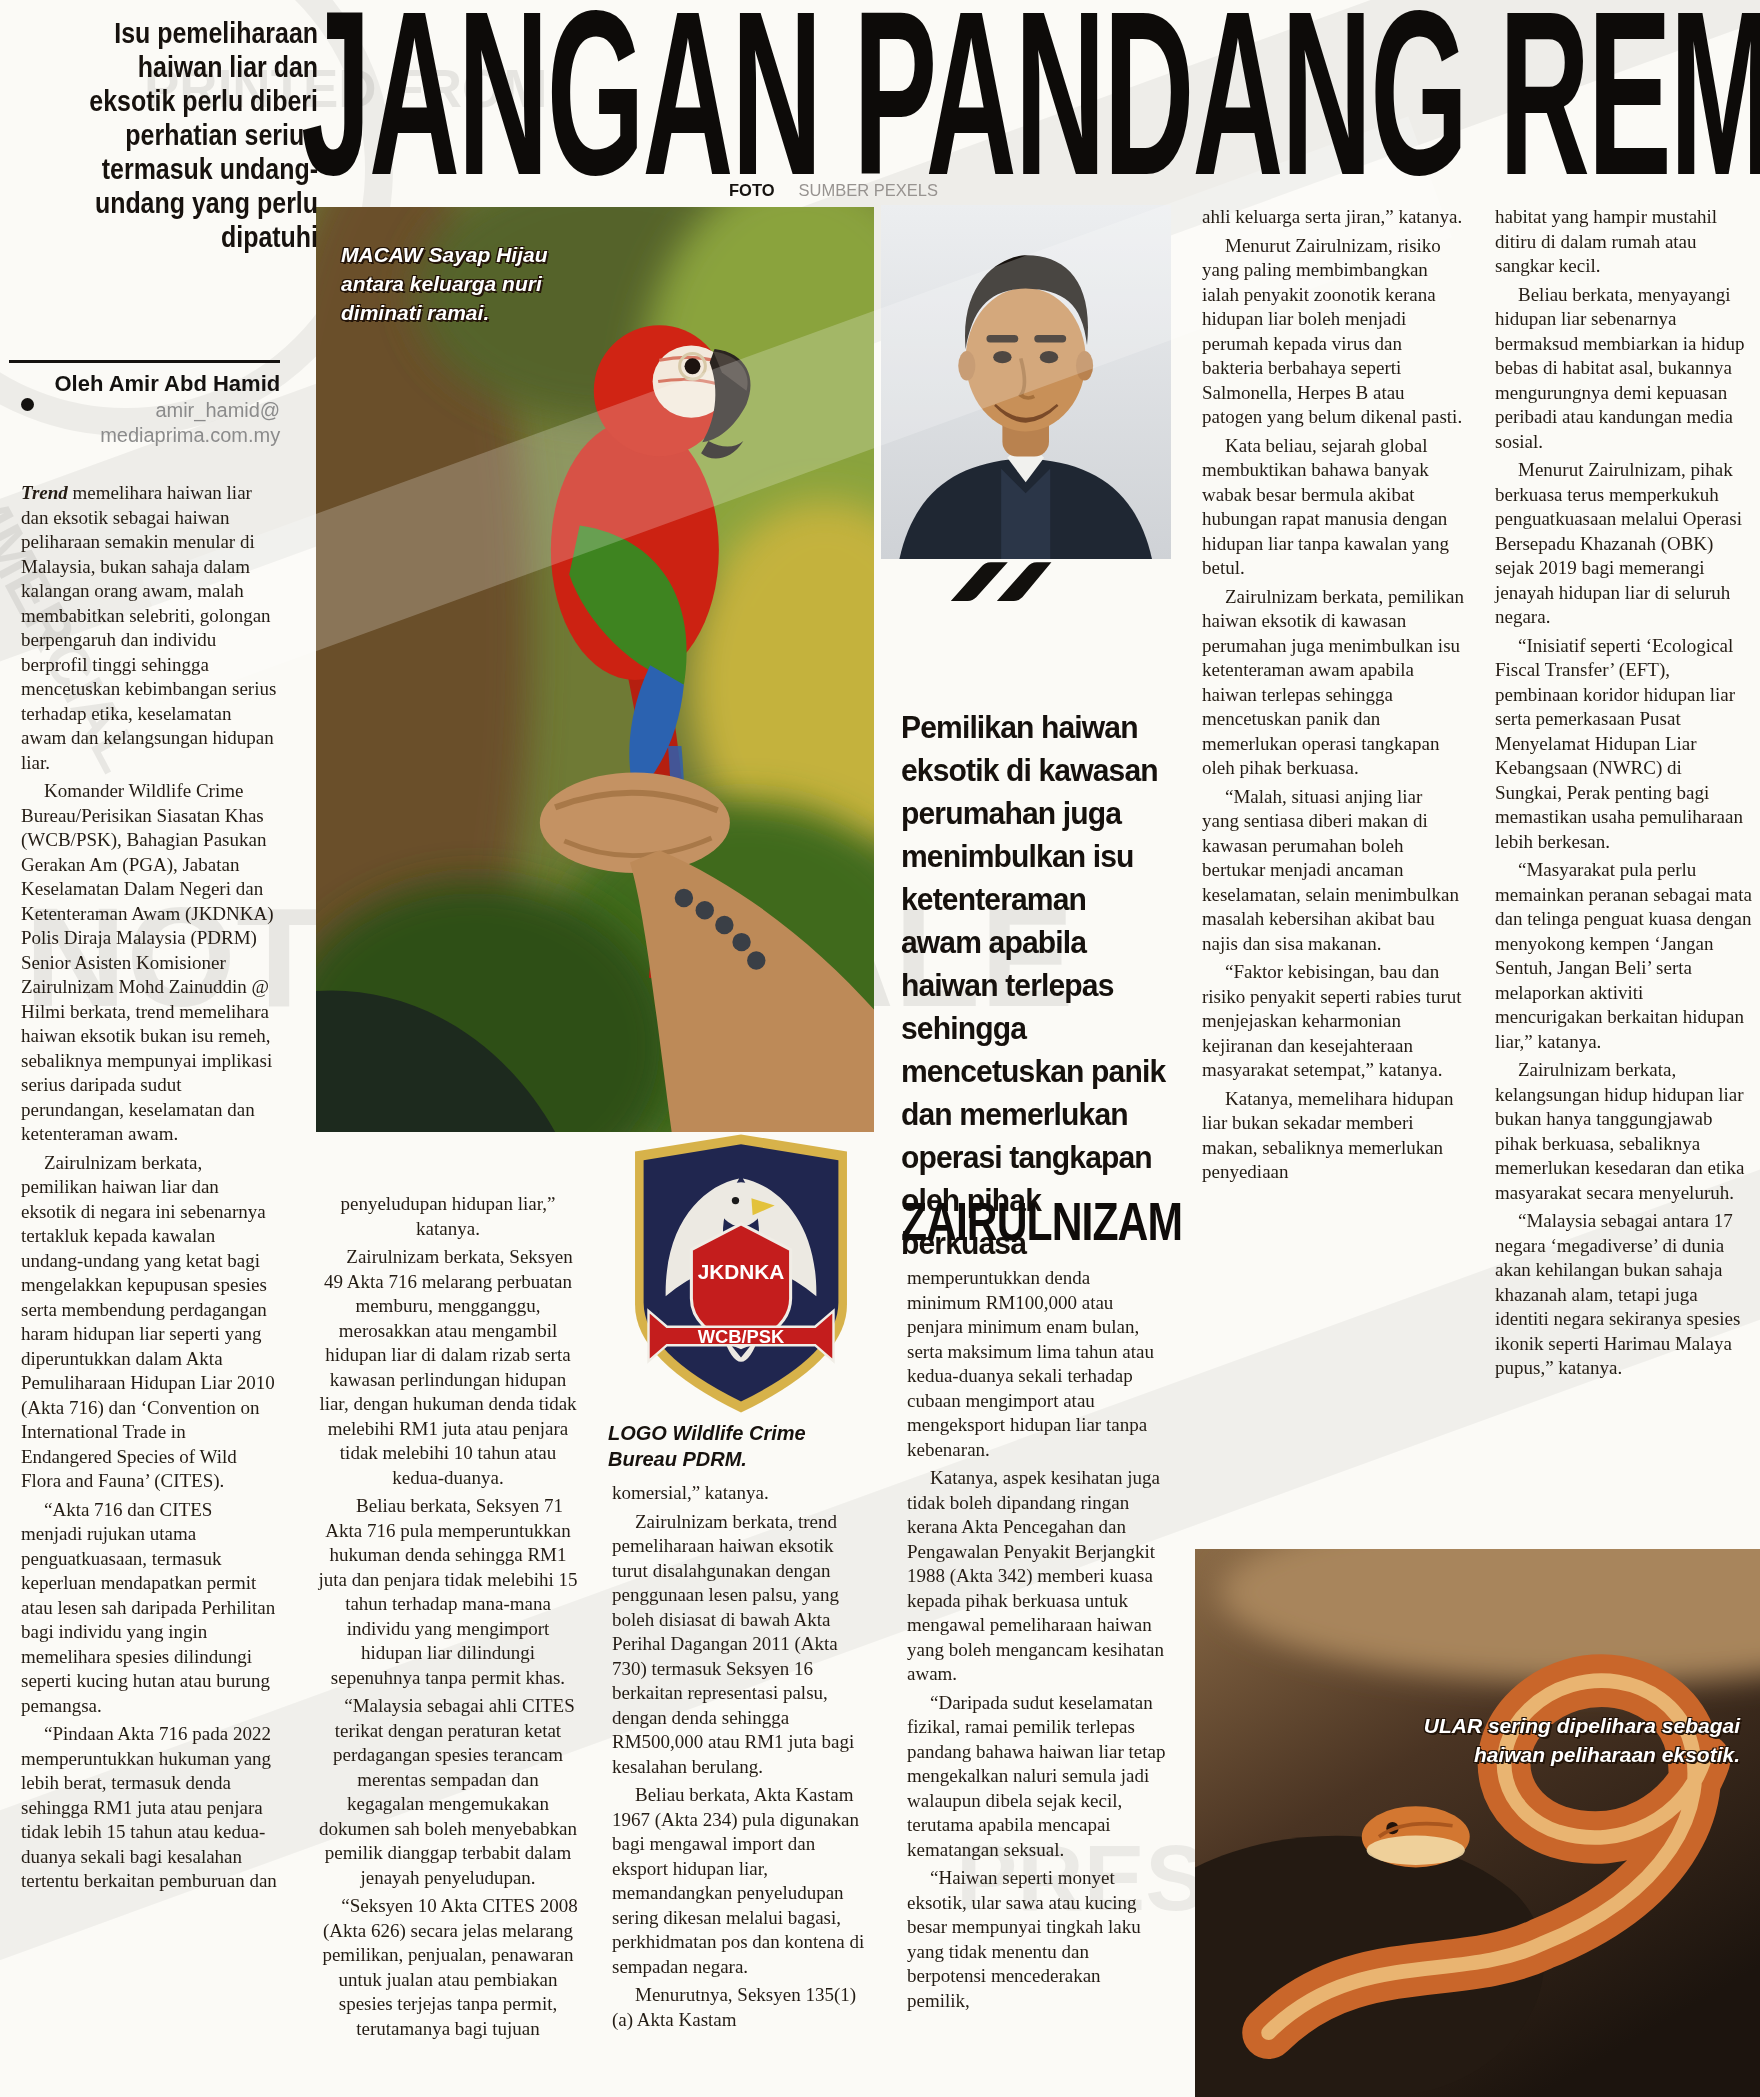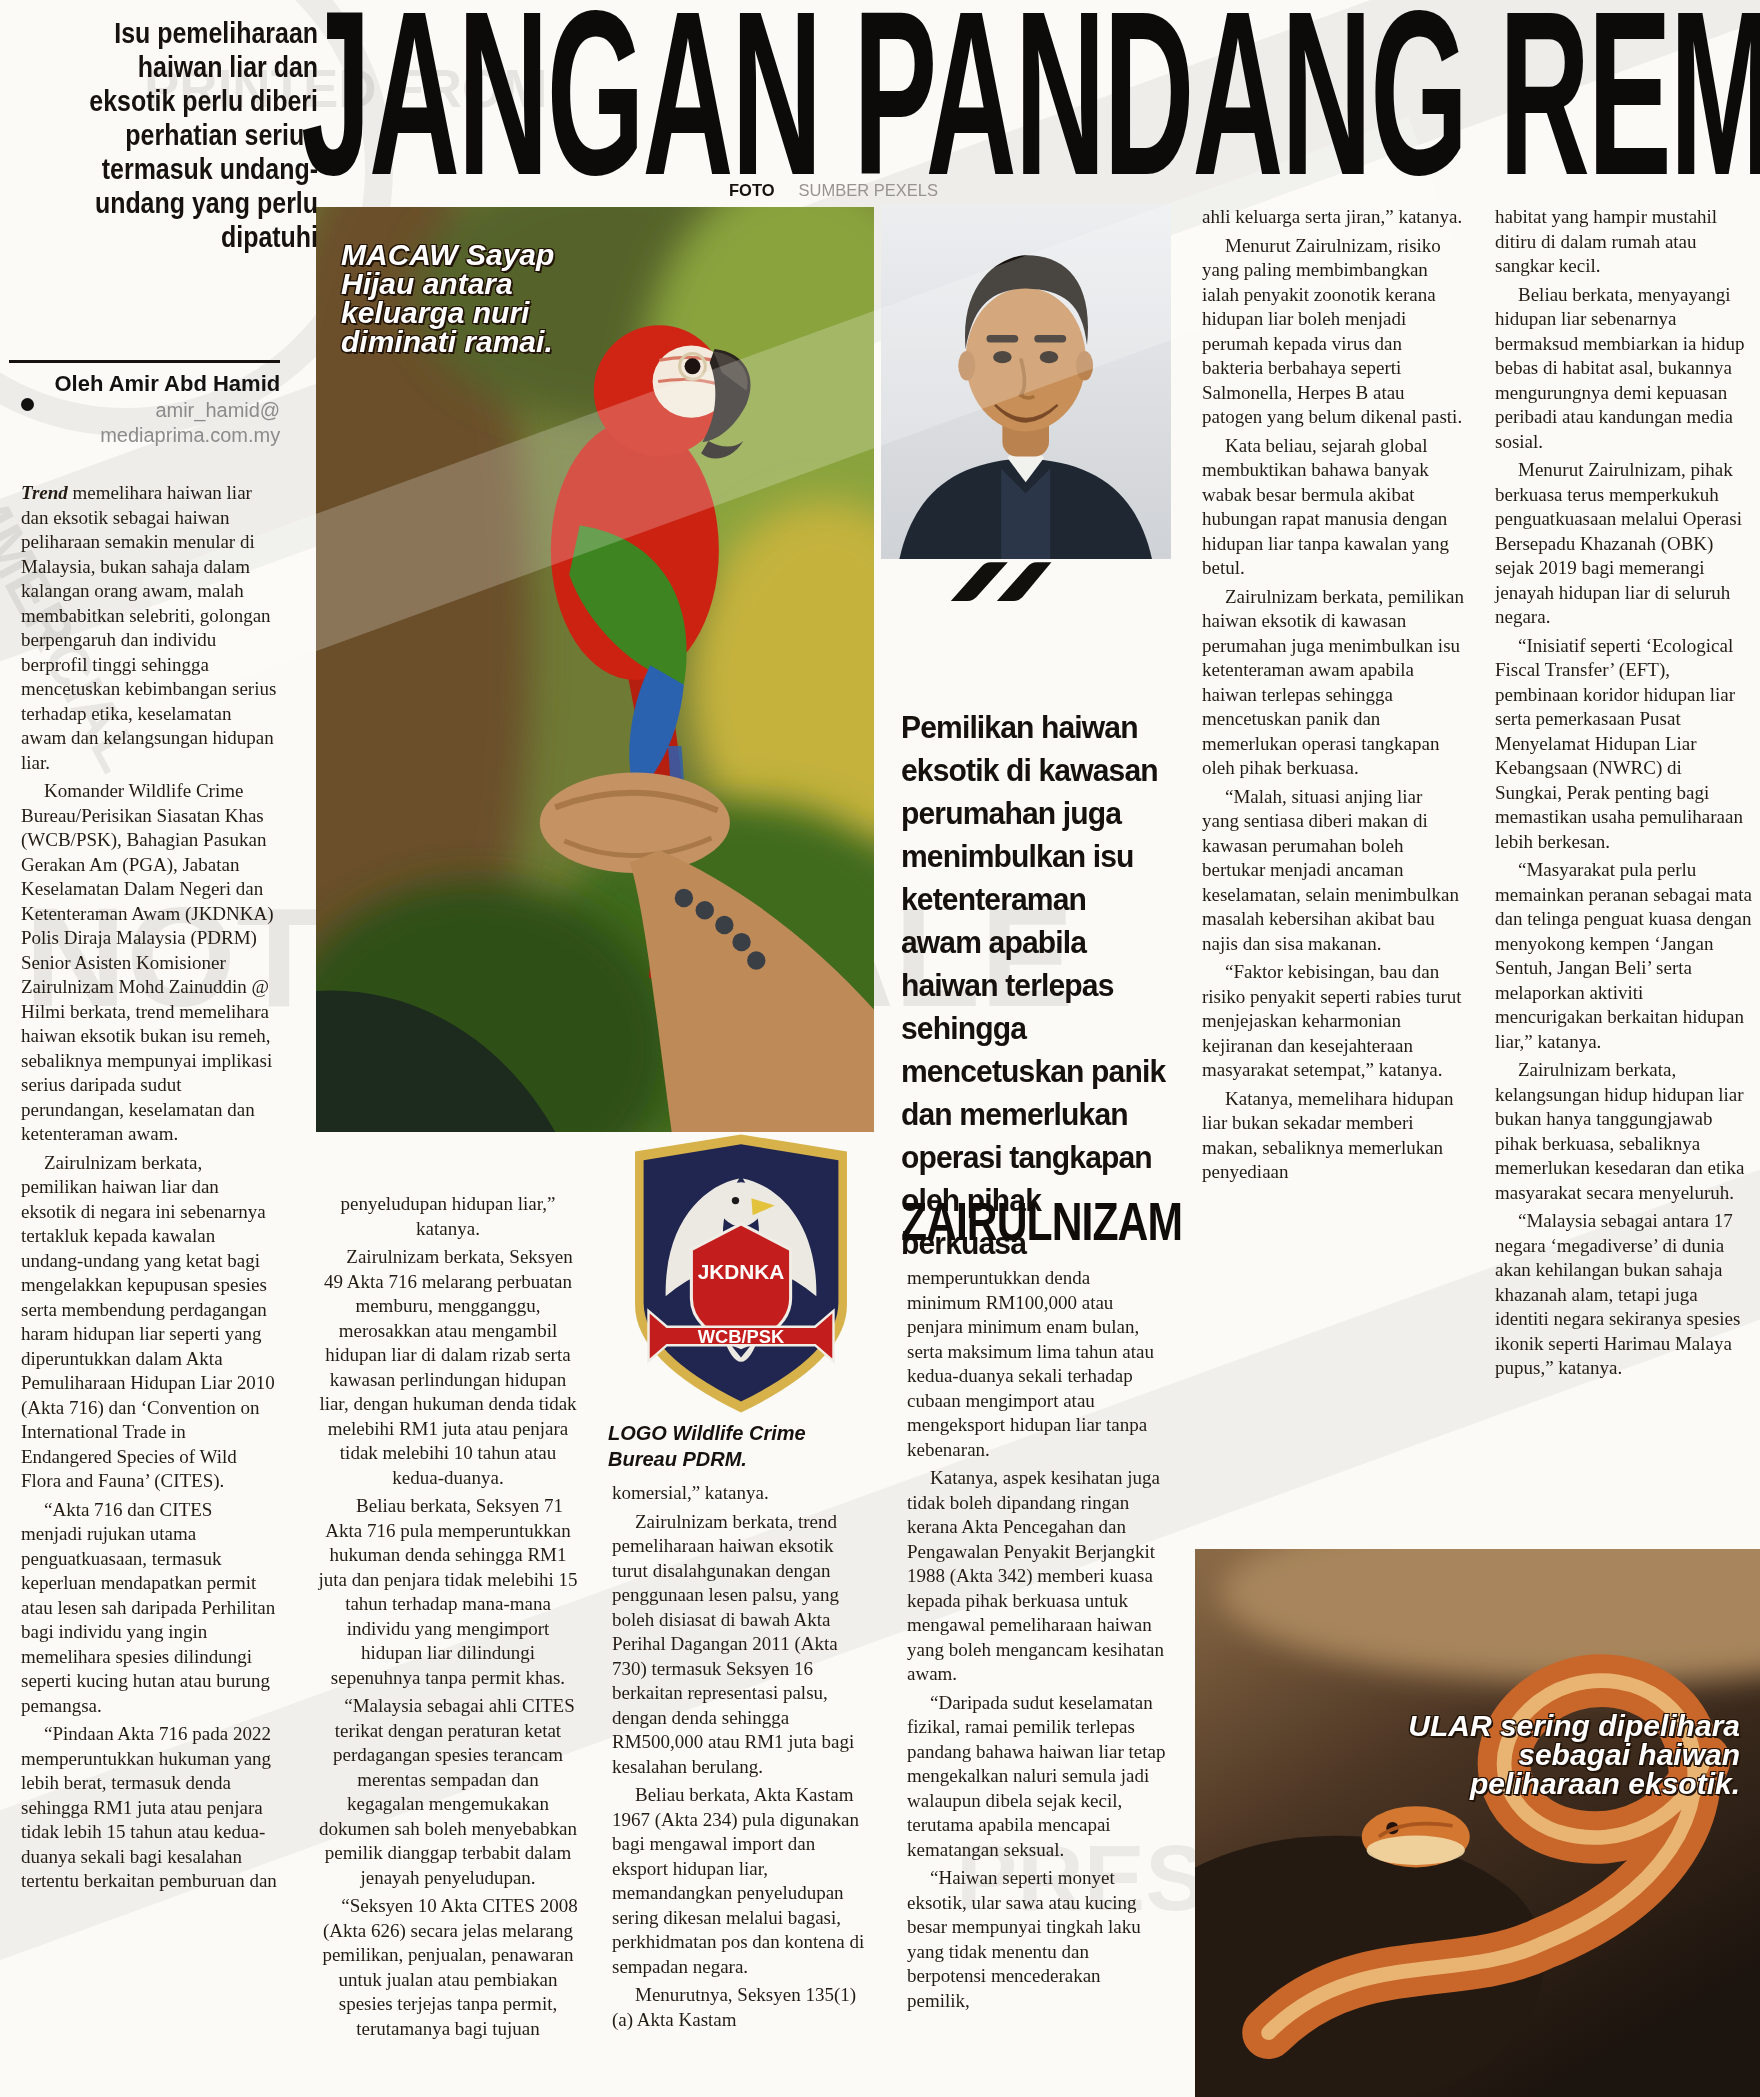--- a/index.html
+++ b/index.html
@@ -37,21 +37,21 @@
   .credit{position:absolute;left:729px;top:181px;font-size:16.5px;z-index:5;}
   .credit .lab{font-weight:bold;color:#161310;}
   .credit .src{color:#979390;margin-left:24px;}
   
   .photo{position:absolute;overflow:hidden;z-index:2;}
   .macaw{left:316px;top:207px;width:558px;height:925px;}
   .portrait{left:881px;top:205px;width:290px;height:354px;}
   .snake{left:1195px;top:1549px;width:566px;height:548px;}
   .logo{left:630px;top:1132px;width:222px;height:283px;z-index:2;position:absolute;}
   .photo svg,.logo svg{display:block;width:100%;height:100%;}
-  .ovl-cap{position:absolute;font-style:italic;font-weight:bold;font-size:30px;line-height:29px;
+  .ovl-cap{position:absolute;font-style:italic;font-weight:bold;font-size:21px;line-height:29px;
            color:#fff;z-index:6;text-shadow:1.8px 1.8px 0 #231409,-1.2px 1.2px 0 #231409,1.2px -1.2px 0 #231409,-1.2px -1.2px 0 #231409;}
   .cap-macaw{left:341px;top:240px;width:257px;}
   .cap-snake{left:1397px;top:1711px;width:343px;text-align:right;}
   .cap-logo{position:absolute;left:608px;top:1420px;width:267px;font-style:italic;font-weight:bold;
             font-size:20px;line-height:26px;color:#17120e;z-index:5;}
   
   .qicon{position:absolute;left:949px;top:561px;width:103px;height:40px;z-index:5;}
   .pullquote{position:absolute;left:901px;top:706px;width:279px;font-weight:bold;font-size:31px;
              line-height:43px;letter-spacing:-0.9px;color:#16110d;transform:scaleX(.97);
              transform-origin:left top;z-index:5;}

